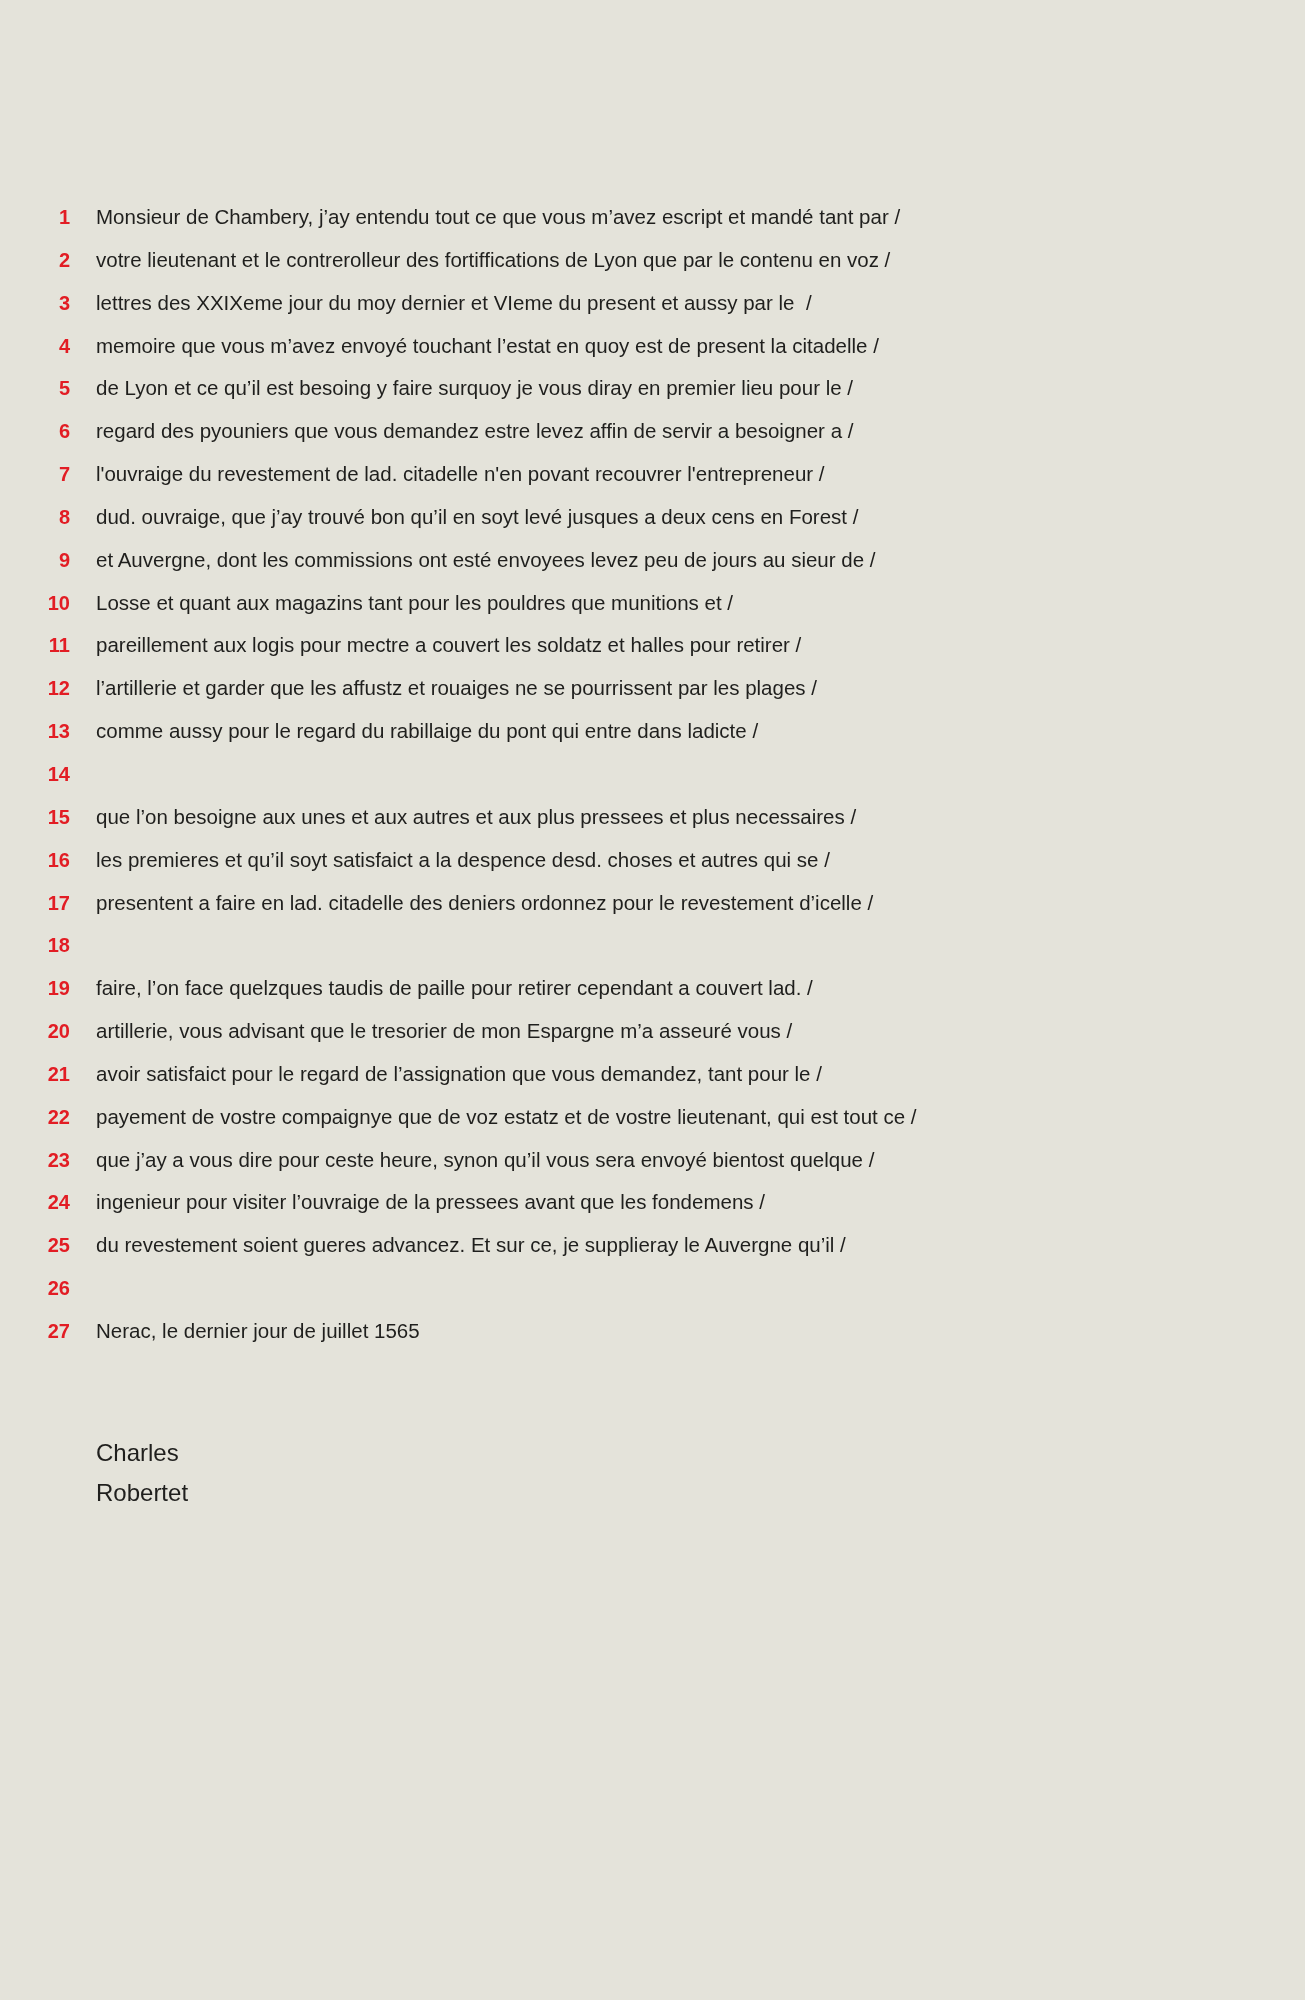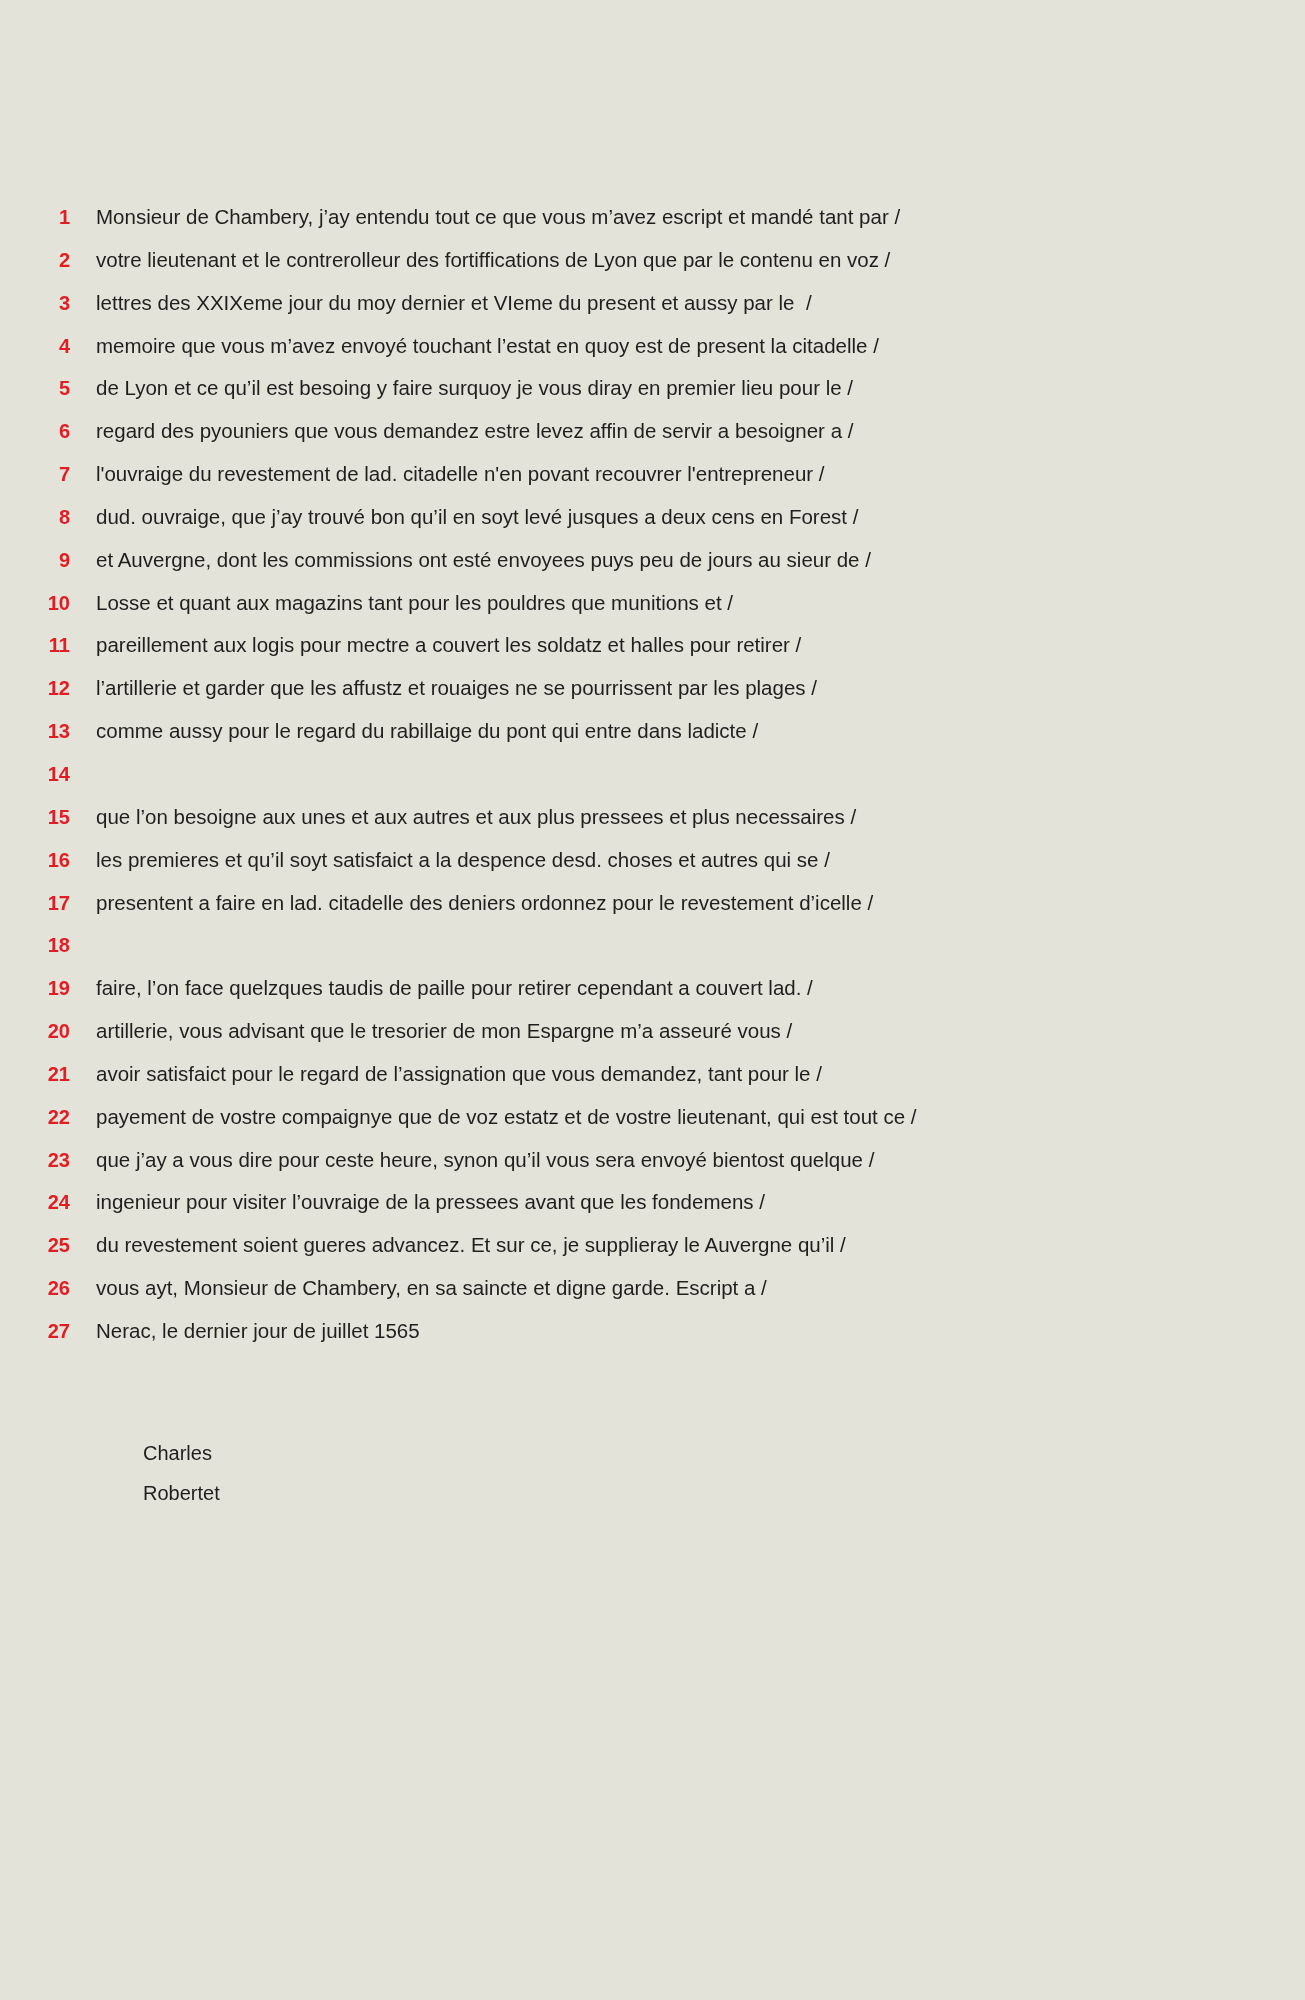--- a/index.html
+++ b/index.html
@@ -42,24 +42,23 @@
     font-size: 20.5px;
     color: #1f1f1d;
     white-space: pre-wrap;
     text-align: center;
   }
   .signature {
     margin-top: 80px;
     margin-left: 96px;
   }
   .signature div {
-    font-size: 20px;
+    font-size: 24px;
     color: #1f1f1d;
     line-height: 40px;
-    margin-left: 47px;
   }
 </style>
 </head>
 <body>
 
 <div class="page">
   <div class="letter">
     <div class="line">
         <span class="num">1</span>
         <span class="txt">Monsieur de Chambery, j’ay entendu tout ce que vous m’avez escript et mandé tant par /</span>
@@ -87,21 +86,21 @@
     <div class="line">
         <span class="num">7</span>
         <span class="txt">l'ouvraige du revestement de lad. citadelle n'en povant recouvrer l'entrepreneur /</span>
       </div>
     <div class="line">
         <span class="num">8</span>
         <span class="txt">dud. ouvraige, que j’ay trouvé bon qu’il en soyt levé jusques a deux cens en Forest /</span>
       </div>
     <div class="line">
         <span class="num">9</span>
-        <span class="txt">et Auvergne, dont les commissions ont esté envoyees puys peu de jours au sieur de /</span>
+        <span class="txt">et Auvergne, dont les commissions ont esté envoyees levez peu de jours au sieur de /</span>
       </div>
     <div class="line">
         <span class="num">10</span>
         <span class="txt">Losse et quant aux magazins tant pour les pouldres que munitions et /</span>
       </div>
     <div class="line">
         <span class="num">11</span>
         <span class="txt">pareillement aux logis pour mectre a couvert les soldatz et halles pour retirer /</span>
       </div>
     <div class="line">
@@ -153,21 +152,20 @@
     <div class="line">
         <span class="num">24</span>
         <span class="txt">ingenieur pour visiter l’ouvraige de la pressees avant que les fondemens /</span>
       </div>
     <div class="line">
         <span class="num">25</span>
         <span class="txt">du revestement soient gueres advancez. Et sur ce, je supplieray le Auvergne qu’il /</span>
       </div>
     <div class="line">
         <span class="num">26</span>
-        <span class="txt">vous ayt, Monsieur de Chambery, en sa saincte et digne garde. Escript a /</span>
       </div>
     <div class="line">
         <span class="num">27</span>
         <span class="txt">Nerac, le dernier jour de juillet 1565</span>
       </div>
 
     <div class="signature">
       <div>Charles</div>
       <div>Robertet</div>
     </div>

